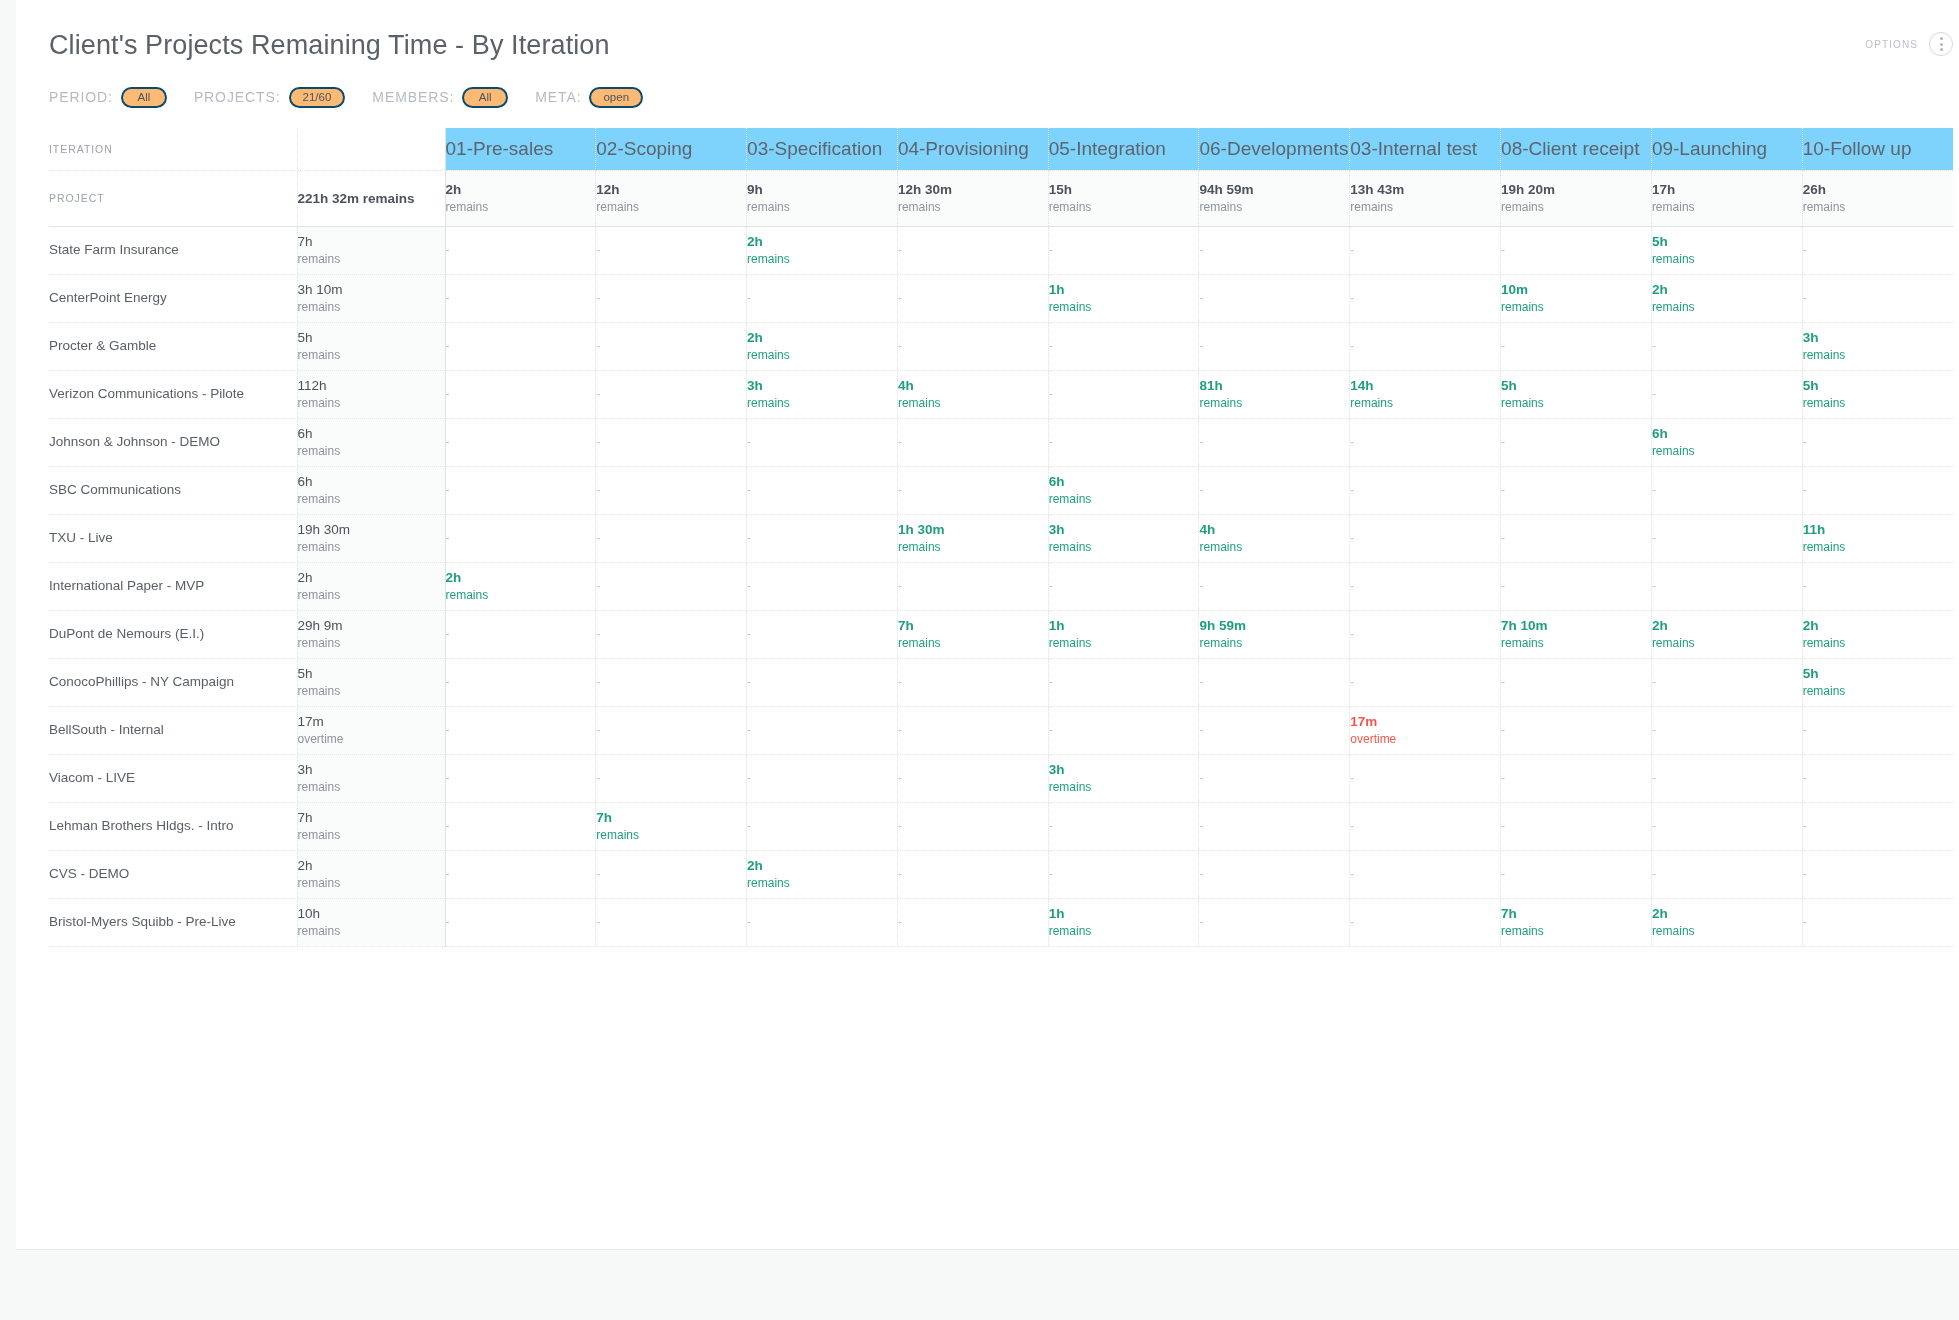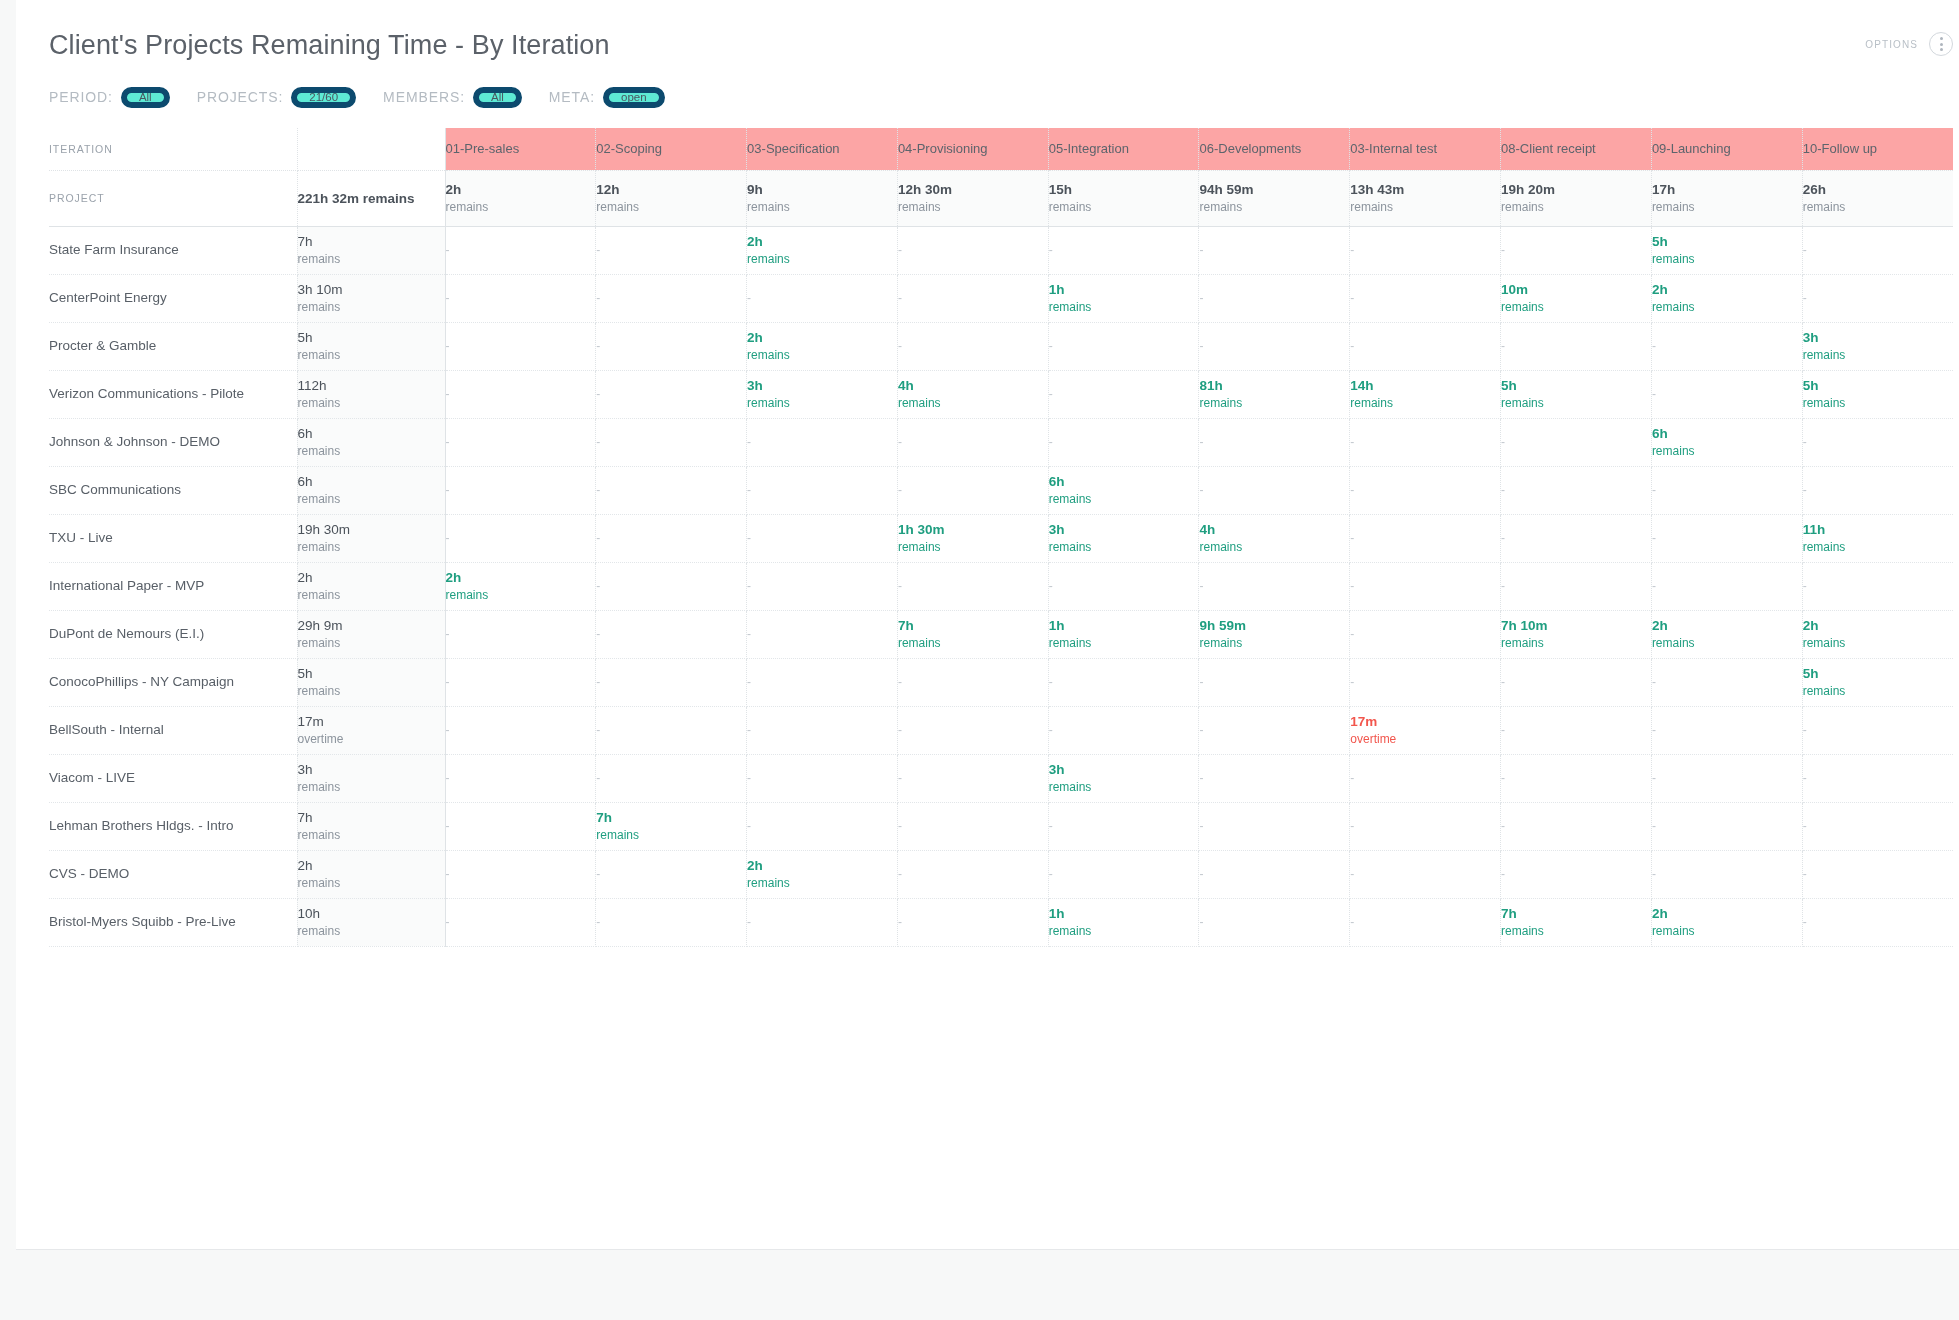--- a/index.html
+++ b/index.html
@@ -92,23 +92,23 @@
     font-size: 14px;
     letter-spacing: 0.9px;
     color: #b4bbc2;
     margin-right: 8px;
     white-space: nowrap;
   }
   .filter-pill {
     min-width: 46px;
     height: 21px;
     padding: 0 12px;
-    border: 6px solid #0c4a6e;
+    border: 2px solid #0c4a6e;
     border-radius: 11px;
-    background: #5eead4;
+    background: #fdba74;
     color: #4a5560;
     font-size: 11.5px;
     display: flex;
     align-items: center;
     justify-content: center;
     white-space: nowrap;
     cursor: pointer;
   }
 
   
@@ -145,24 +145,24 @@
   }
   tr.hrow-project td { border-bottom: 1px solid #dfe3e6; }
 
   .hcell-label {
     font-size: 10.5px;
     letter-spacing: 0.95px;
     color: #9aa2ab;
     padding-left: 14px;
   }
   .hcell-iter {
-    font-size: 13px;
+    font-size: 19px;
     color: #5d646c;
     padding-left: 14px;
-    background: #fca5a5;
+    background: #7dd3fc;
   }
   .hcell-total {
     font-size: 13.5px;
     color: #4c535b;
     font-weight: 600;
     padding-left: 14px;
     white-space: nowrap;
   }
   .hdr-sum {
     padding-left: 14px;

